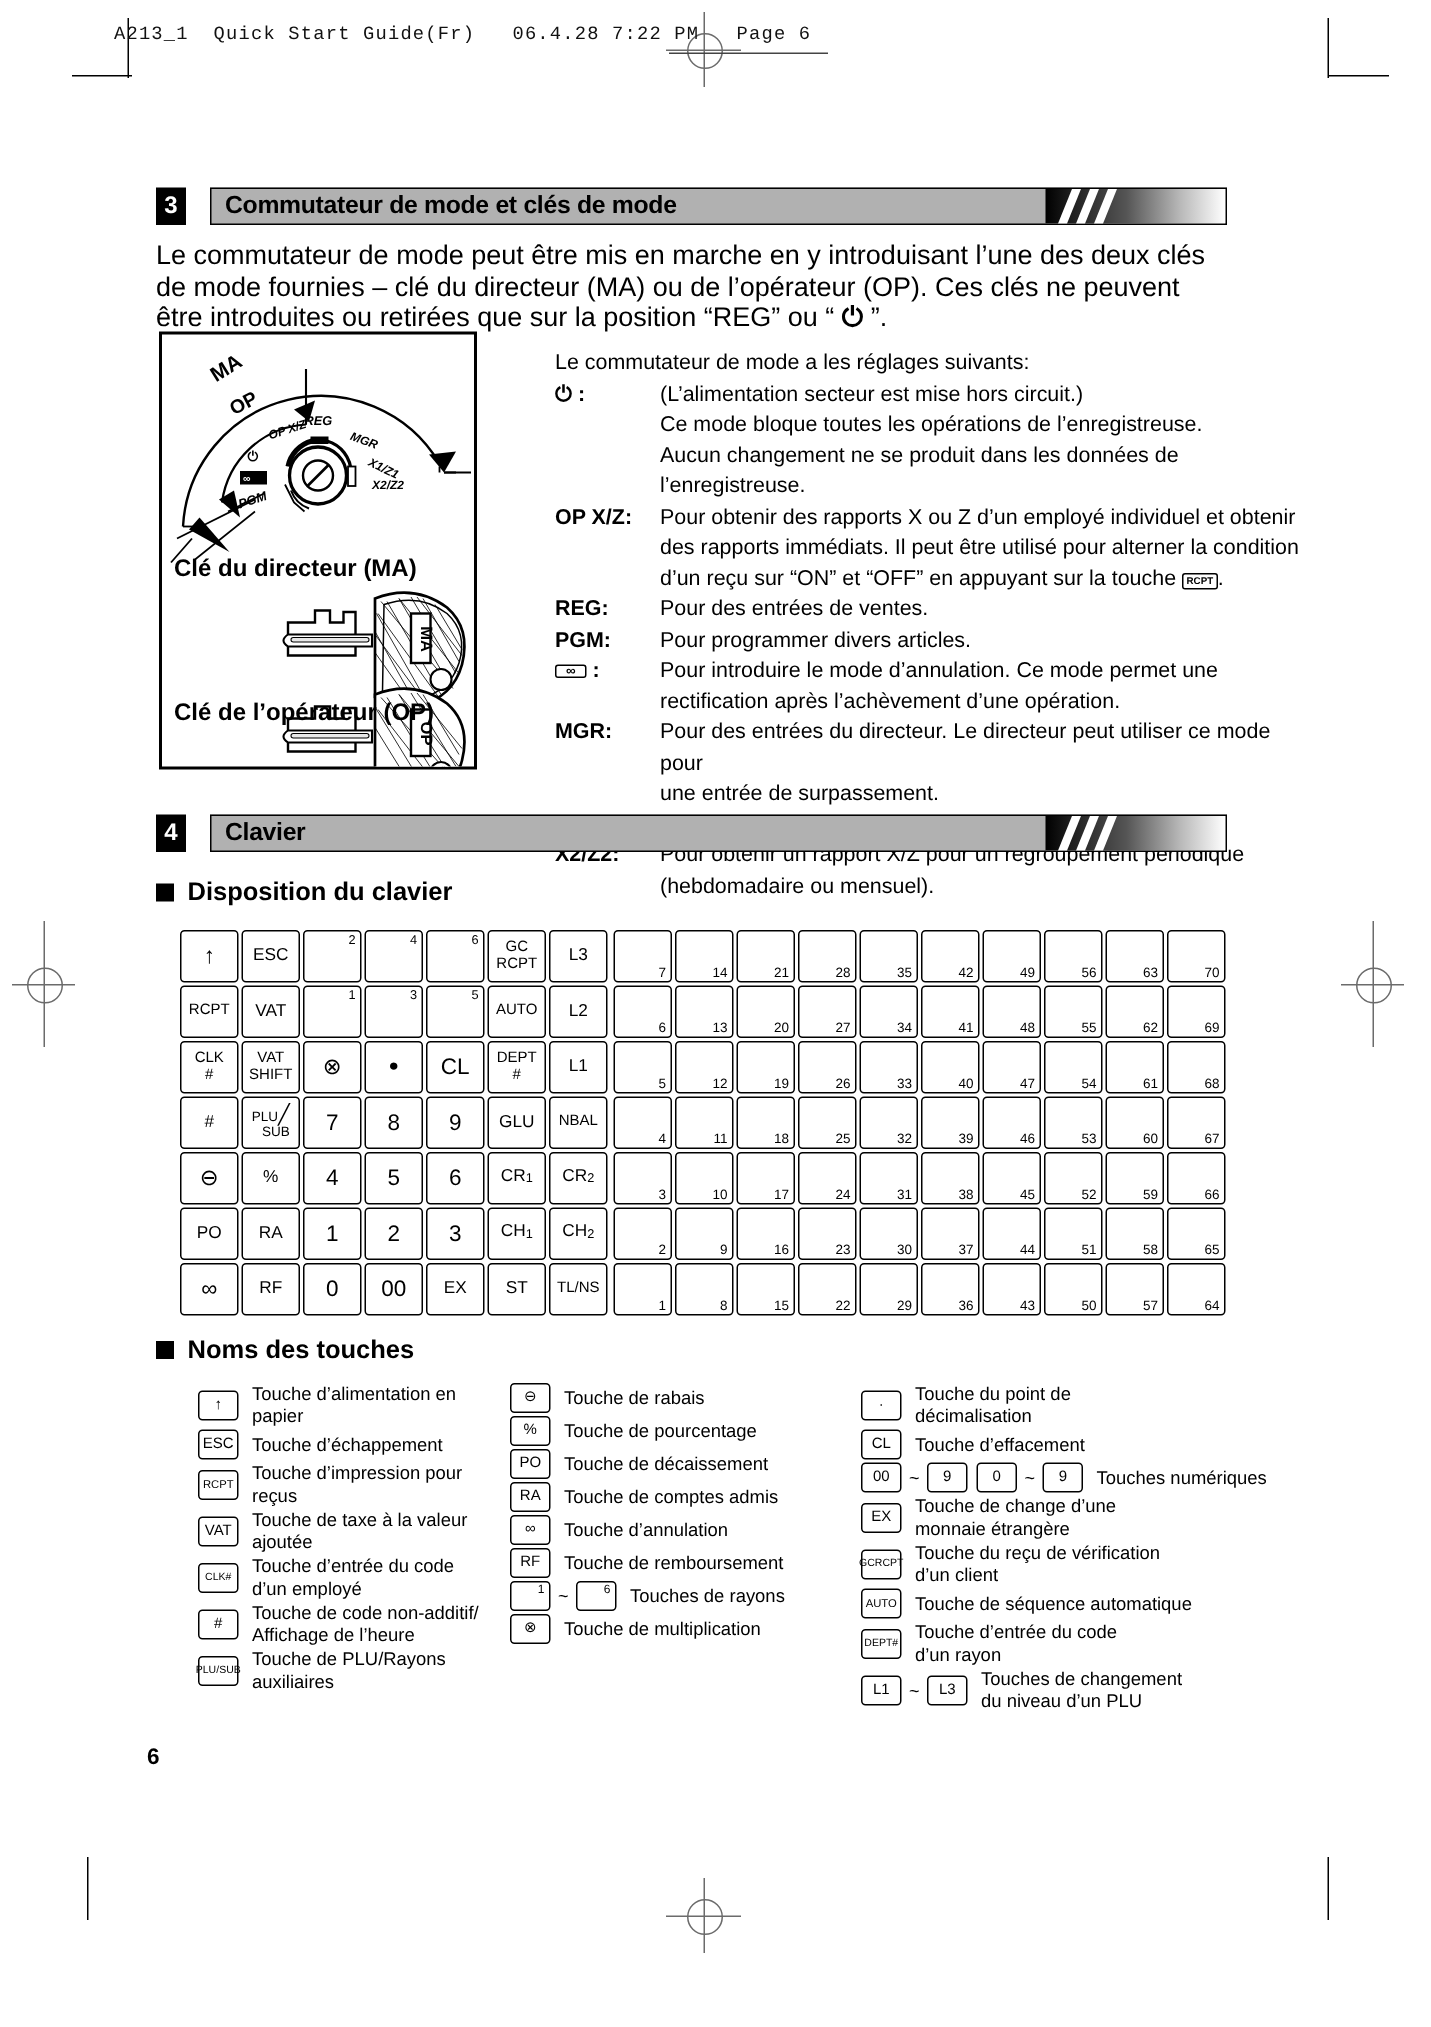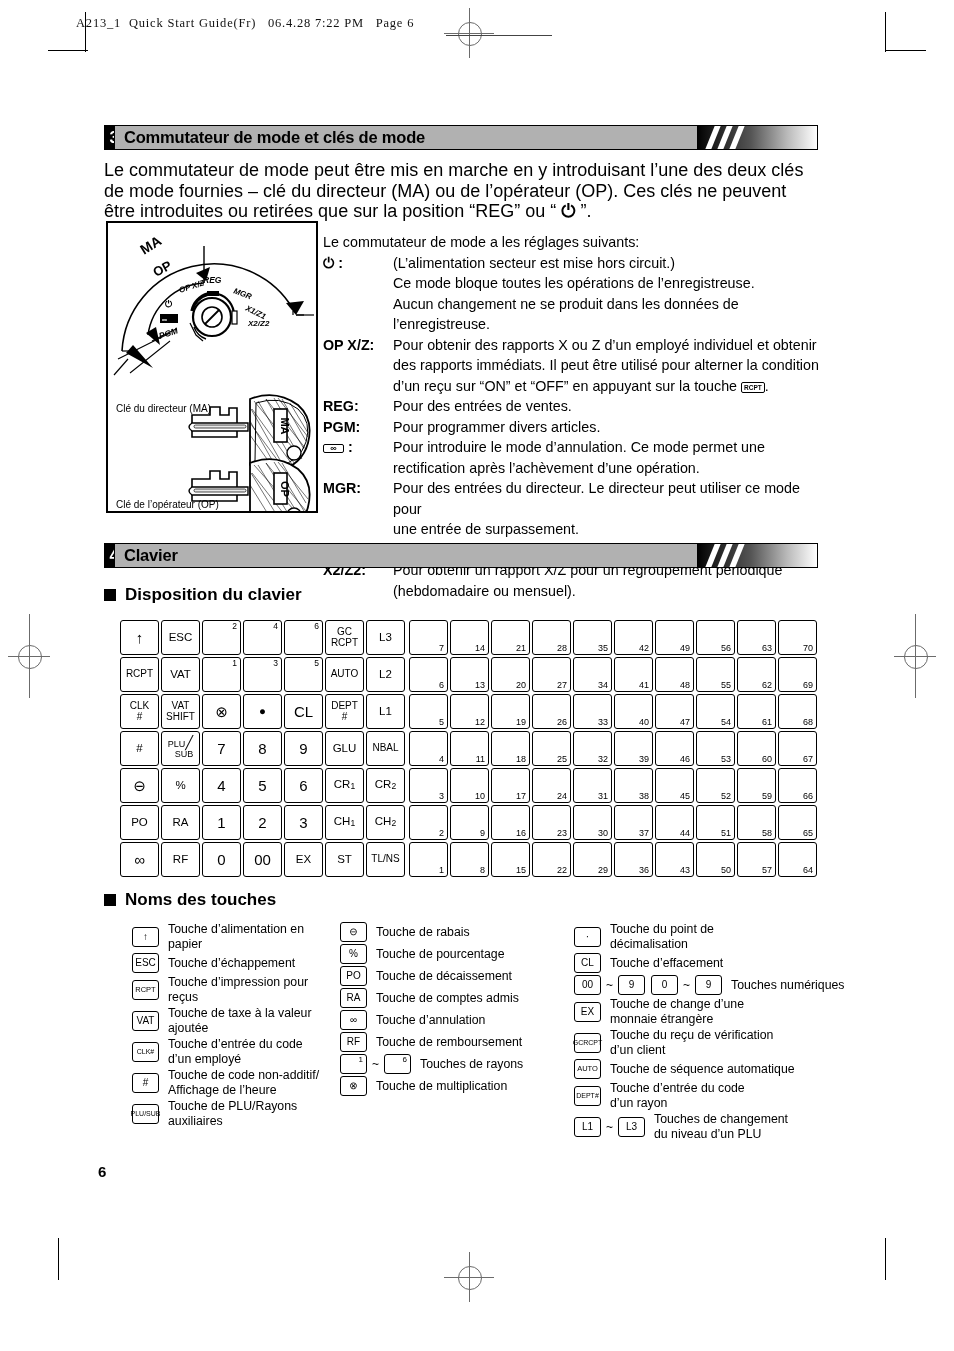--- a/index.html
+++ b/index.html
@@ -12,53 +12,53 @@
   
   .crop{position:absolute;background:#000;}
   .regmark{position:absolute;}
   .regmark .h{position:absolute;left:0;top:50%;width:100%;height:1px;background:#6b6b6b;}
   .regmark .v{position:absolute;top:0;left:50%;width:1px;height:100%;background:#6b6b6b;}
   .regmark .c{position:absolute;left:50%;top:50%;width:22px;height:22px;margin-left:-11px;margin-top:-11px;
               border:1px solid #6b6b6b;border-radius:50%;}
 
   
   .printhdr{
-    position:absolute;left:76px;top:16px;font-family:Liberation Serif, serif;
+    position:absolute;left:76px;top:16px;font-family:Liberation Mono, monospace;
     font-size:12.5px;letter-spacing:0.8px;white-space:pre;color:#111;
   }
   .hdrrule{position:absolute;left:446px;top:35px;width:106px;height:1px;background:#444;}
 
   
   .sec{position:absolute;height:25px;}
   .sec .num{
     position:absolute;left:0;top:0;width:20px;height:25px;background:#000;color:#fff;
     font-weight:bold;font-size:16px;display:flex;align-items:center;justify-content:center;
   }
   .sec .bar{
-    position:absolute;left:10px;top:0;right:0;height:25px;
+    position:absolute;left:36px;top:0;right:0;height:25px;
     background:#b1b1b1;border:1px solid #000;box-sizing:border-box;overflow:hidden;
   }
   .sec .bar .title{
     position:absolute;left:9px;top:2px;font-size:16.5px;font-weight:bold;letter-spacing:-0.2px;
   }
   .sec .stripes{
     position:absolute;right:0;top:0;width:120px;height:100%;
     background:linear-gradient(to right,#000 0%,#1a1a1a 12%,#555 45%,#b9b9b9 75%,#ffffff 100%);
   }
   .sec .slash{position:absolute;top:-6px;width:6px;height:40px;background:#fff;transform:skewX(-22deg);}
 
   
   .para{position:absolute;font-size:18px;line-height:20.5px;}
 
   
   .figbox{position:absolute;border:2px solid #000;background:#fff;box-sizing:border-box;}
-  .figcap{position:absolute;font-size:10px;font-weight:normal;margin-top:32px;}
+  .figcap{position:absolute;font-size:16px;font-weight:bold;}
 
   
-  .deflist{position:absolute;font-size:14.3px;line-height:20.5px;}
+  .deflist{position:absolute;font-size:14.3px;line-height:20.5px;margin-left:47px;}
   .defrow{display:flex;align-items:flex-start;margin-bottom:0px;}
   .defterm{width:70px;flex:0 0 70px;font-weight:bold;}
   .defdesc{flex:1;}
   .defdesc .cont{display:block;}
 
   
   .keyg{
     display:inline-block;border:1px solid #000;border-radius:2px;background:#fff;
     font-size:6.5px;line-height:7px;padding:1px 2px;vertical-align:1px;font-weight:bold;
     text-align:center;min-width:13px;

